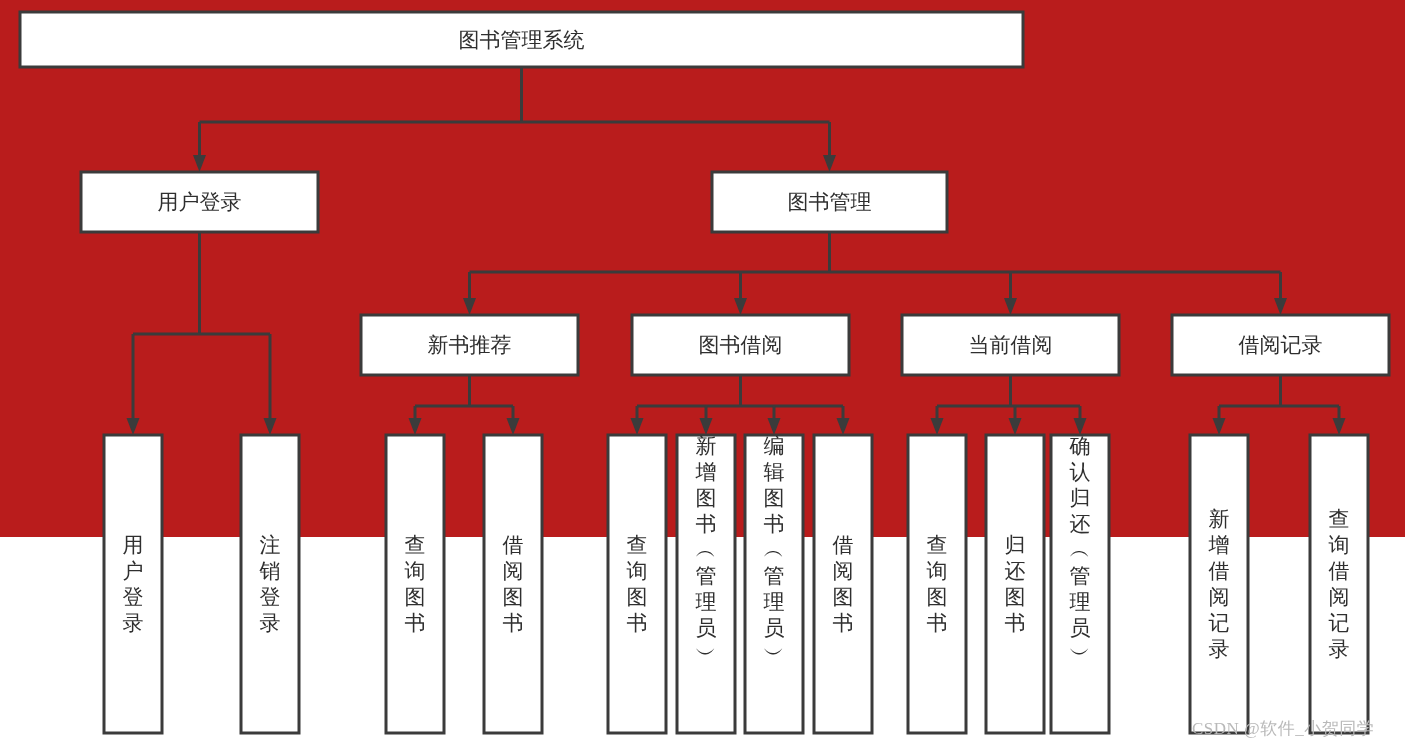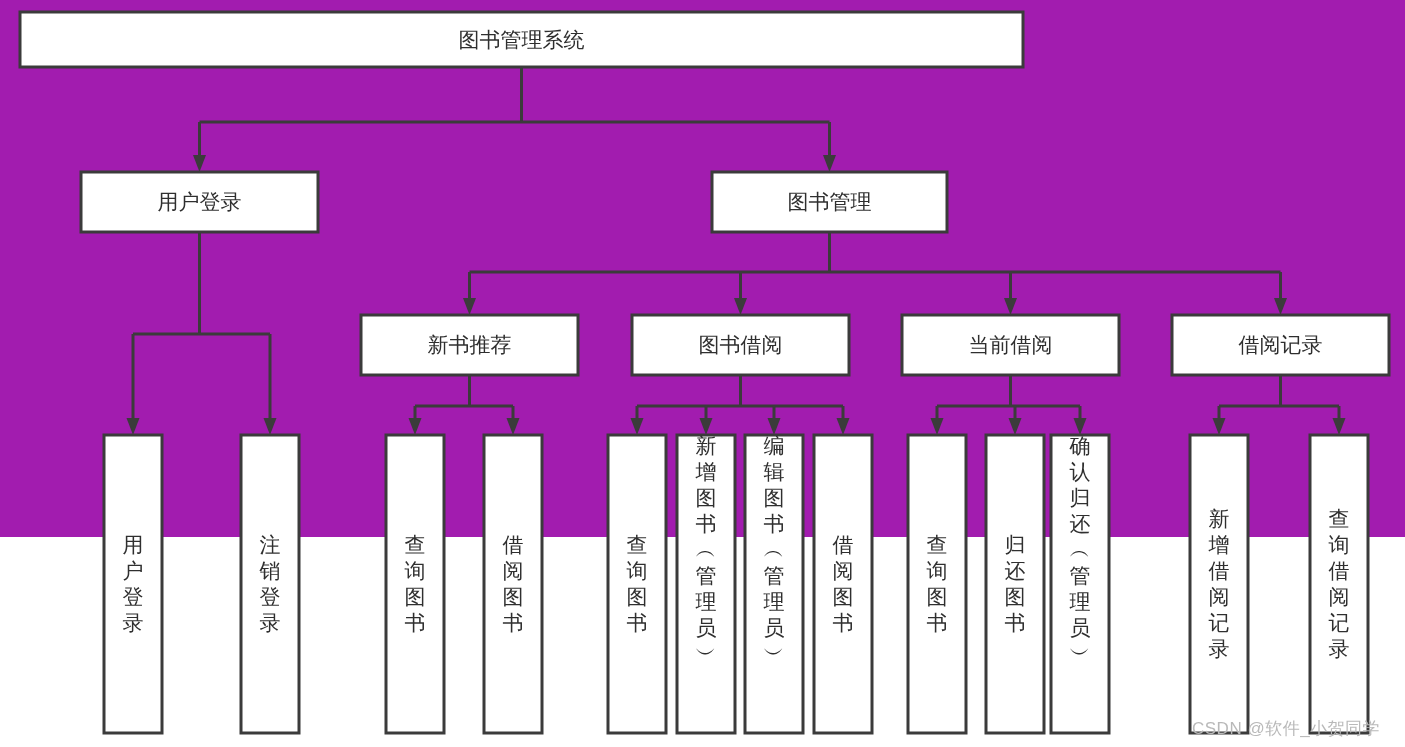--- a/index.html
+++ b/index.html
@@ -1,38 +1,38 @@
 <!DOCTYPE html>
 <html><head>
 <meta charset="utf-8">
 <style>
   html,body{margin:0;padding:0;background:#ffffff;}
   body{
     width:1405px;height:747px;
     font-family:"DejaVu Sans","Liberation Sans",sans-serif;
     overflow:hidden;
   }
-  #diagram-root{position:relative;width:1405px;height:537px;background:#a21caf;}
+  #diagram-root{position:relative;width:1405px;height:537px;background:#b91c1c;}
   svg.diagram{position:absolute;left:0;top:0;width:1405px;height:747px;}
   .node-box{fill:#ffffff;stroke:#3b3b3b;stroke-width:3;}
   .conn{stroke:#3b3b3b;stroke-width:3;fill:none;stroke-linecap:butt;}
   .arrowhead{fill:#3b3b3b;stroke:none;}
   .node-label-h{
     font-family:"DejaVu Sans","Liberation Sans",sans-serif;
     font-size:21px;fill:#2f2f2f;
     text-anchor:middle;dominant-baseline:middle;
   }
   .node-label-v{
     font-family:"DejaVu Sans","Liberation Sans",sans-serif;
     font-size:21px;fill:#2f2f2f;
     text-anchor:middle;
   }
   .watermark{
     position:absolute;
-    font-family:Liberation Sans, sans-serif;
+    font-family:Liberation Serif, serif;
     font-size:17px;color:#b9b9b9;
     white-space:nowrap;letter-spacing:0.5px;
     pointer-events:none;
   }
 </style>
 </head>
 <body>
 
 <div id="diagram-root">
   <svg class="diagram" id="diagram-svg" viewBox="0 0 1405 747" xmlns="http://www.w3.org/2000/svg">

